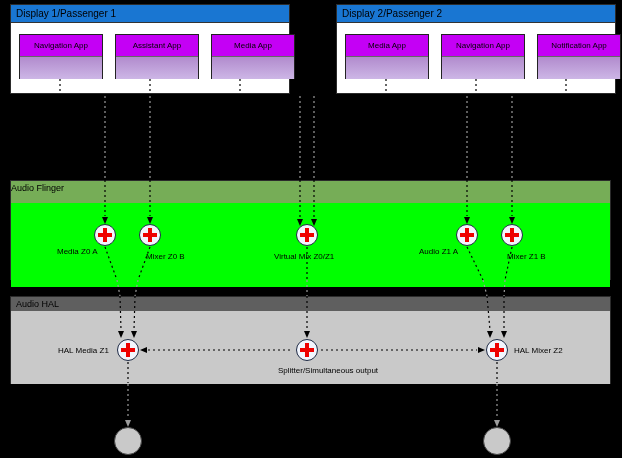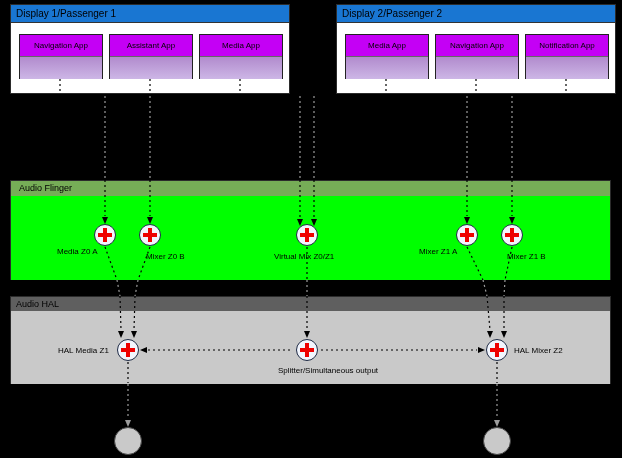--- a/index.html
+++ b/index.html
@@ -3,28 +3,28 @@
 <meta charset="utf-8">
 <style>
   html,body { margin:0; padding:0; background:#000; }
   .canvas {
     position:relative; width:622px; height:458px; background:#000;
     font-family:"Liberation Sans", sans-serif; overflow:hidden;
   }
   
   .display-panel { position:absolute; width:280px; height:90px; background:#ffffff; border:1px solid #2b2b2b; box-sizing:border-box; }
   .display-header { height:17px; background:#1976d2; color:#000; font-size:10px; line-height:17px; padding-left:5px; border-bottom:1px solid #333; }
-  .apps { position:absolute; top:29px; left:8px; display:flex; gap:6px; }
+  .apps { position:absolute; top:29px; left:8px; display:flex; gap:12px; }
   .app-box { width:84px; height:45px; border:1px solid #222; box-sizing:border-box; }
   .app-top { height:21px; background:#c400f5; color:#000; font-size:8px; display:flex; align-items:center; justify-content:center; border-bottom:1px solid #666; }
   .app-bottom { height:22px; background:linear-gradient(#b18bcd,#cdb6e6); }
   
   .band { position:absolute; left:10px; width:601px; border:1px solid #2b2b2b; box-sizing:border-box; }
   .band-flinger { top:180px; height:100px; }
-  .flinger-header { height:15px; background:#76ad57; color:#000; font-size:9px; line-height:15px; padding-left:8px; }
+  .flinger-header { height:22px; background:#76ad57; color:#000; font-size:9px; line-height:15px; padding-left:0; }
   .flinger-body { height:84px; background:#00ff00; }
   .band-hal { top:296px; height:88px; }
   .hal-header { height:14px; background:#5f5f5f; color:#000; font-size:9px; line-height:14px; padding-left:5px; }
   .hal-body { height:73px; background:#c9c9c9; }
   
   .mixer { position:absolute; width:22px; height:22px; border-radius:50%; background:#f2f5fd; border:1px solid #1f2b45; box-sizing:border-box; z-index:6; }
   .plus { position:absolute; inset:0; }
   .plus::before { content:""; position:absolute; left:50%; top:3px; bottom:3px; width:4px; transform:translateX(-50%); background:#ee0000; }
   .plus::after  { content:""; position:absolute; top:50%; left:3px; right:3px; height:4px; transform:translateY(-50%); background:#ee0000; }
   .node-label { position:absolute; font-size:8px; color:#000; white-space:nowrap; z-index:7; }
@@ -163,21 +163,21 @@
   <div class="mixer" style="left:456px;top:224px;">
       <span class="plus"></span>
     </div>
   <div class="mixer" style="left:501px;top:224px;">
       <span class="plus"></span>
     </div>
 
   <div class="node-label" style="left:57px;top:247px;">Media Z0 A</div>
   <div class="node-label" style="left:146px;top:252px;">Mixer Z0 B</div>
   <div class="node-label" style="left:274px;top:252px;">Virtual Mix Z0/Z1</div>
-  <div class="node-label" style="left:419px;top:247px;">Mixer Z1 A</div>
+  <div class="node-label" style="left:419px;top:247px;">Audio Z1 A</div>
   <div class="node-label" style="left:507px;top:252px;">Mixer Z1 B</div>
 
   <div class="mixer" style="left:117px;top:339px;">
       <span class="plus"></span>
     </div>
   <div class="mixer" style="left:296px;top:339px;">
       <span class="plus"></span>
     </div>
   <div class="mixer" style="left:486px;top:339px;">
       <span class="plus"></span>

